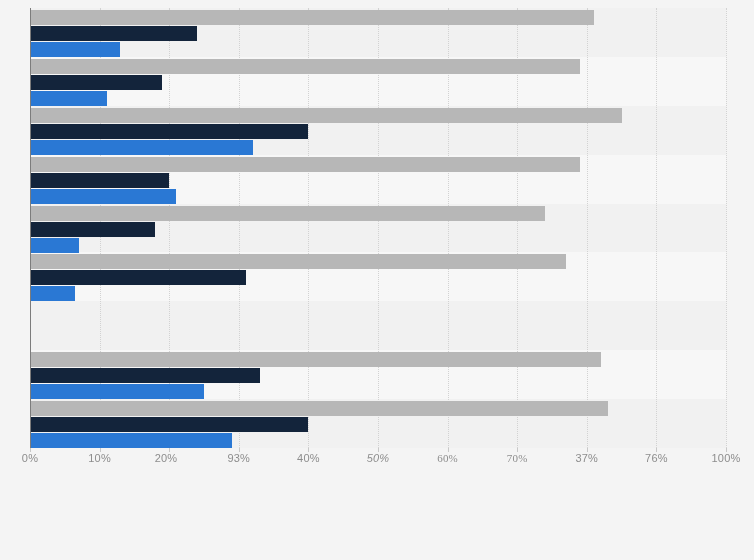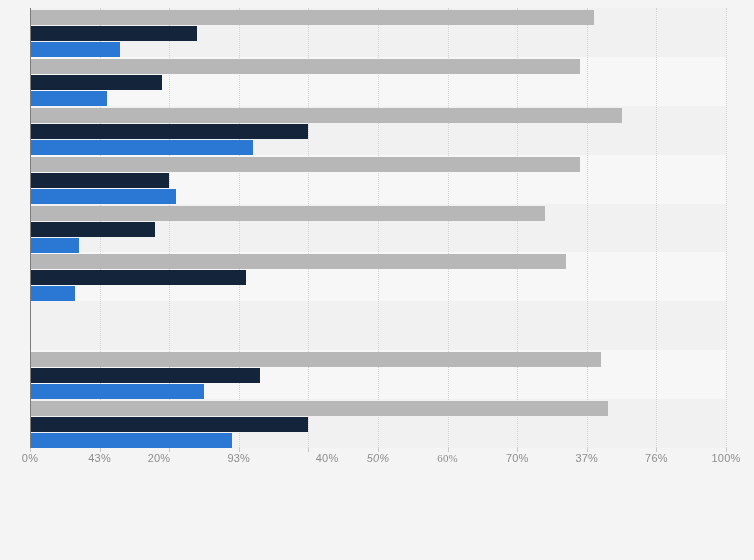--- a/index.html
+++ b/index.html
@@ -151,33 +151,33 @@
       <div class="bar series-blue" title="25%" style="top: 376.167px; width: 174px; height: 15px;"></div>
       <div class="bar series-gray" title="83%" style="top: 393.056px; width: 577.68px; height: 15px;"></div>
       <div class="bar series-navy" title="40%" style="top: 409.056px; width: 278.4px; height: 15px;"></div>
       <div class="bar series-blue" title="29%" style="top: 425.056px; width: 201.84px; height: 15px;"></div>
     </div>
   <div class="axis-line"></div>
   <div id="ticks-layer">
       <div class="tick-mark" style="left: 30px;"></div>
       <div class="tick-label" style="left: 30px;">0%</div>
       <div class="tick-mark" style="left: 99.6px;"></div>
-      <div class="tick-label" style="left: 99.6px;">43%</div>
+      <div class="tick-label" style="left: 99.6px;">10%</div>
       <div class="tick-mark" style="left: 169.2px;"></div>
-      <div class="tick-label" style="left: 159px;">20%</div>
+      <div class="tick-label" style="left: 166px;">20%</div>
       <div class="tick-mark" style="left: 238.8px;"></div>
       <div class="tick-label" style="left: 238.8px;">93%</div>
       <div class="tick-mark" style="left: 308.4px;"></div>
-      <div class="tick-label" style="left: 308.4px; text-align: right;">40%</div>
+      <div class="tick-label" style="left: 308.4px;">40%</div>
       <div class="tick-mark" style="left: 378px;"></div>
       <div class="tick-label" style="left: 378px; font-style: italic;">50%</div>
       <div class="tick-mark" style="left: 447.6px;"></div>
       <div class="tick-label" style="left: 447.6px; font-family: Liberation Serif, serif;">60%</div>
       <div class="tick-mark" style="left: 517.2px;"></div>
-      <div class="tick-label" style="left: 517.2px;">70%</div>
+      <div class="tick-label" style="left: 517.2px; font-family: Liberation Serif, serif;">70%</div>
       <div class="tick-mark" style="left: 586.8px;"></div>
       <div class="tick-label" style="left: 586.8px;">37%</div>
       <div class="tick-mark" style="left: 656.4px;"></div>
       <div class="tick-label" style="left: 656.4px;">76%</div>
       <div class="tick-mark" style="left: 726px;"></div>
       <div class="tick-label" style="left: 726px;">100%</div>
     </div>
   <div class="footer-strip"></div>
 
 </div>

